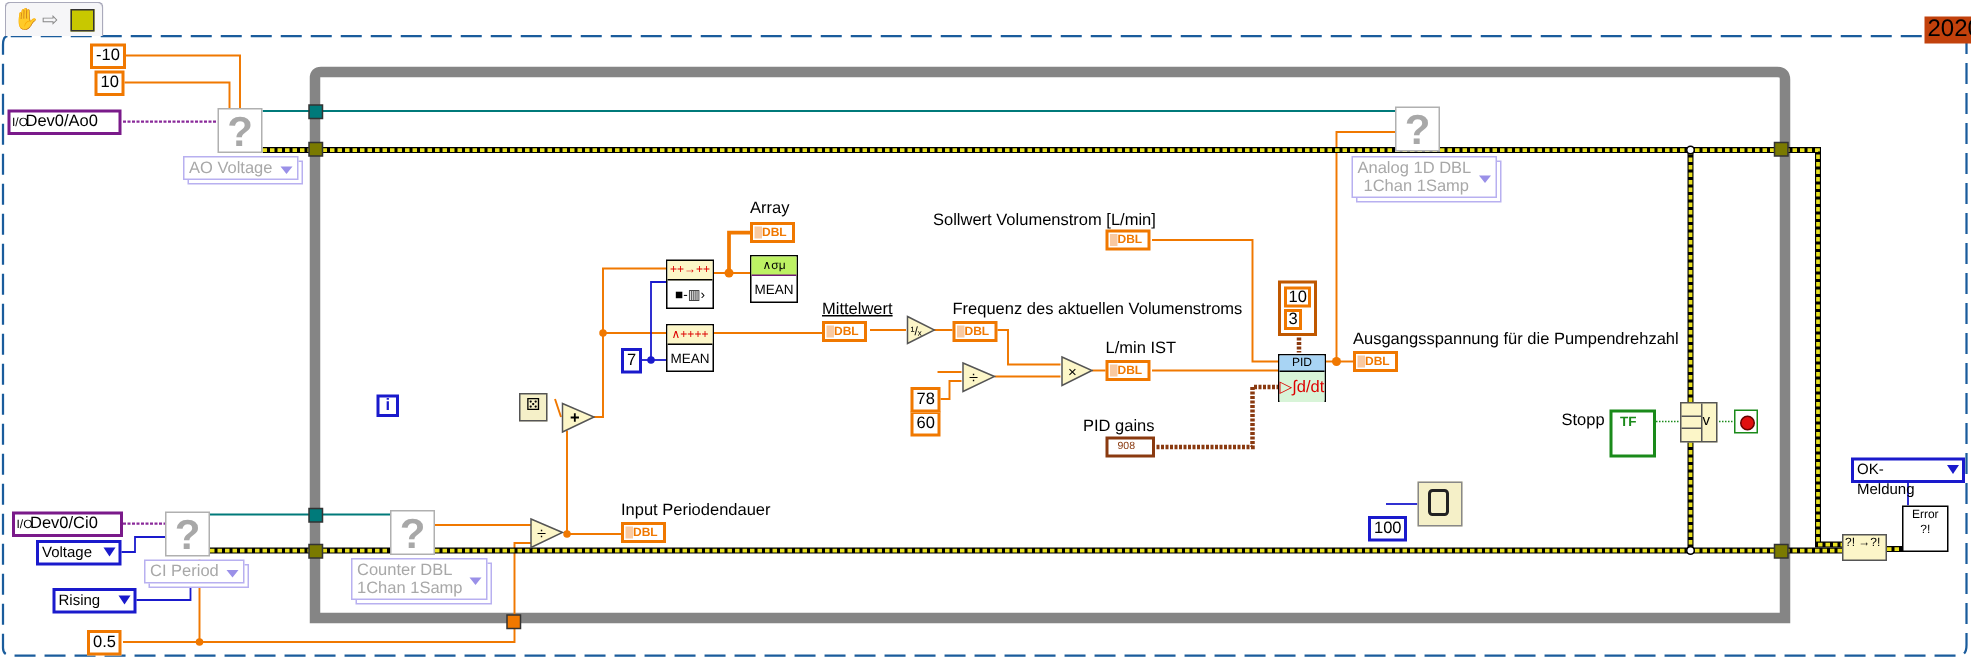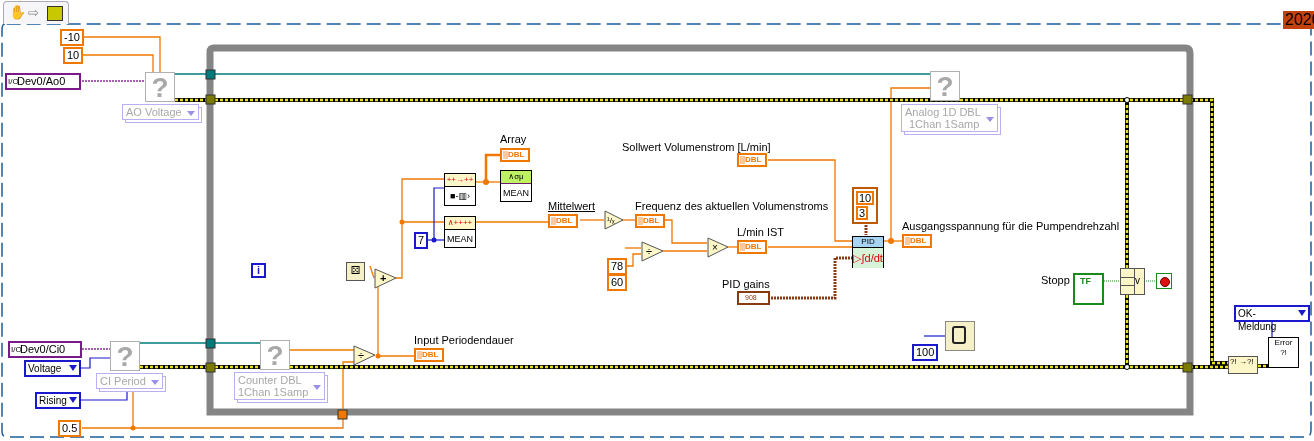--- a/index.html
+++ b/index.html
@@ -126,21 +126,21 @@
   <span class="abs" style="left:1px;top:0;font-size:8px;">I/O</span>
   <span>Dev0/Ao0</span>
 </div>
 <div class="abs" style="left:8px;top:341px;width:74px;height:17px;border:2px solid #7a1a8a;box-sizing:border-box;background:#fff;font-size:11px;line-height:13px;padding-left:10px;">
   <span class="abs" style="left:1px;top:0;font-size:8px;">I/O</span>
   <span>Dev0/Ci0</span>
 </div>
 <div class="ring" style="left:24px;top:360px;width:57px;">
   <span>Voltage</span><span class="arr"></span>
 </div>
-<div class="ring" style="left:35px;top:392px;width:46px;">
+<div class="ring" style="left:35px;top:392px;width:56px;">
   <span>Rising</span><span class="arr"></span>
 </div>
 <div class="const" style="left:58px;top:420px;">0.5</div>
 
 <div class="qmark" style="left:145px;top:72px;">?</div>
 <div class="poly" style="left:122px;top:104px;">
   <span>AO Voltage</span><span class="arr"></span>
 </div>
 <div class="qmark" style="left:110px;top:341px;">?</div>
 <div class="poly" style="left:96px;top:373px;">

